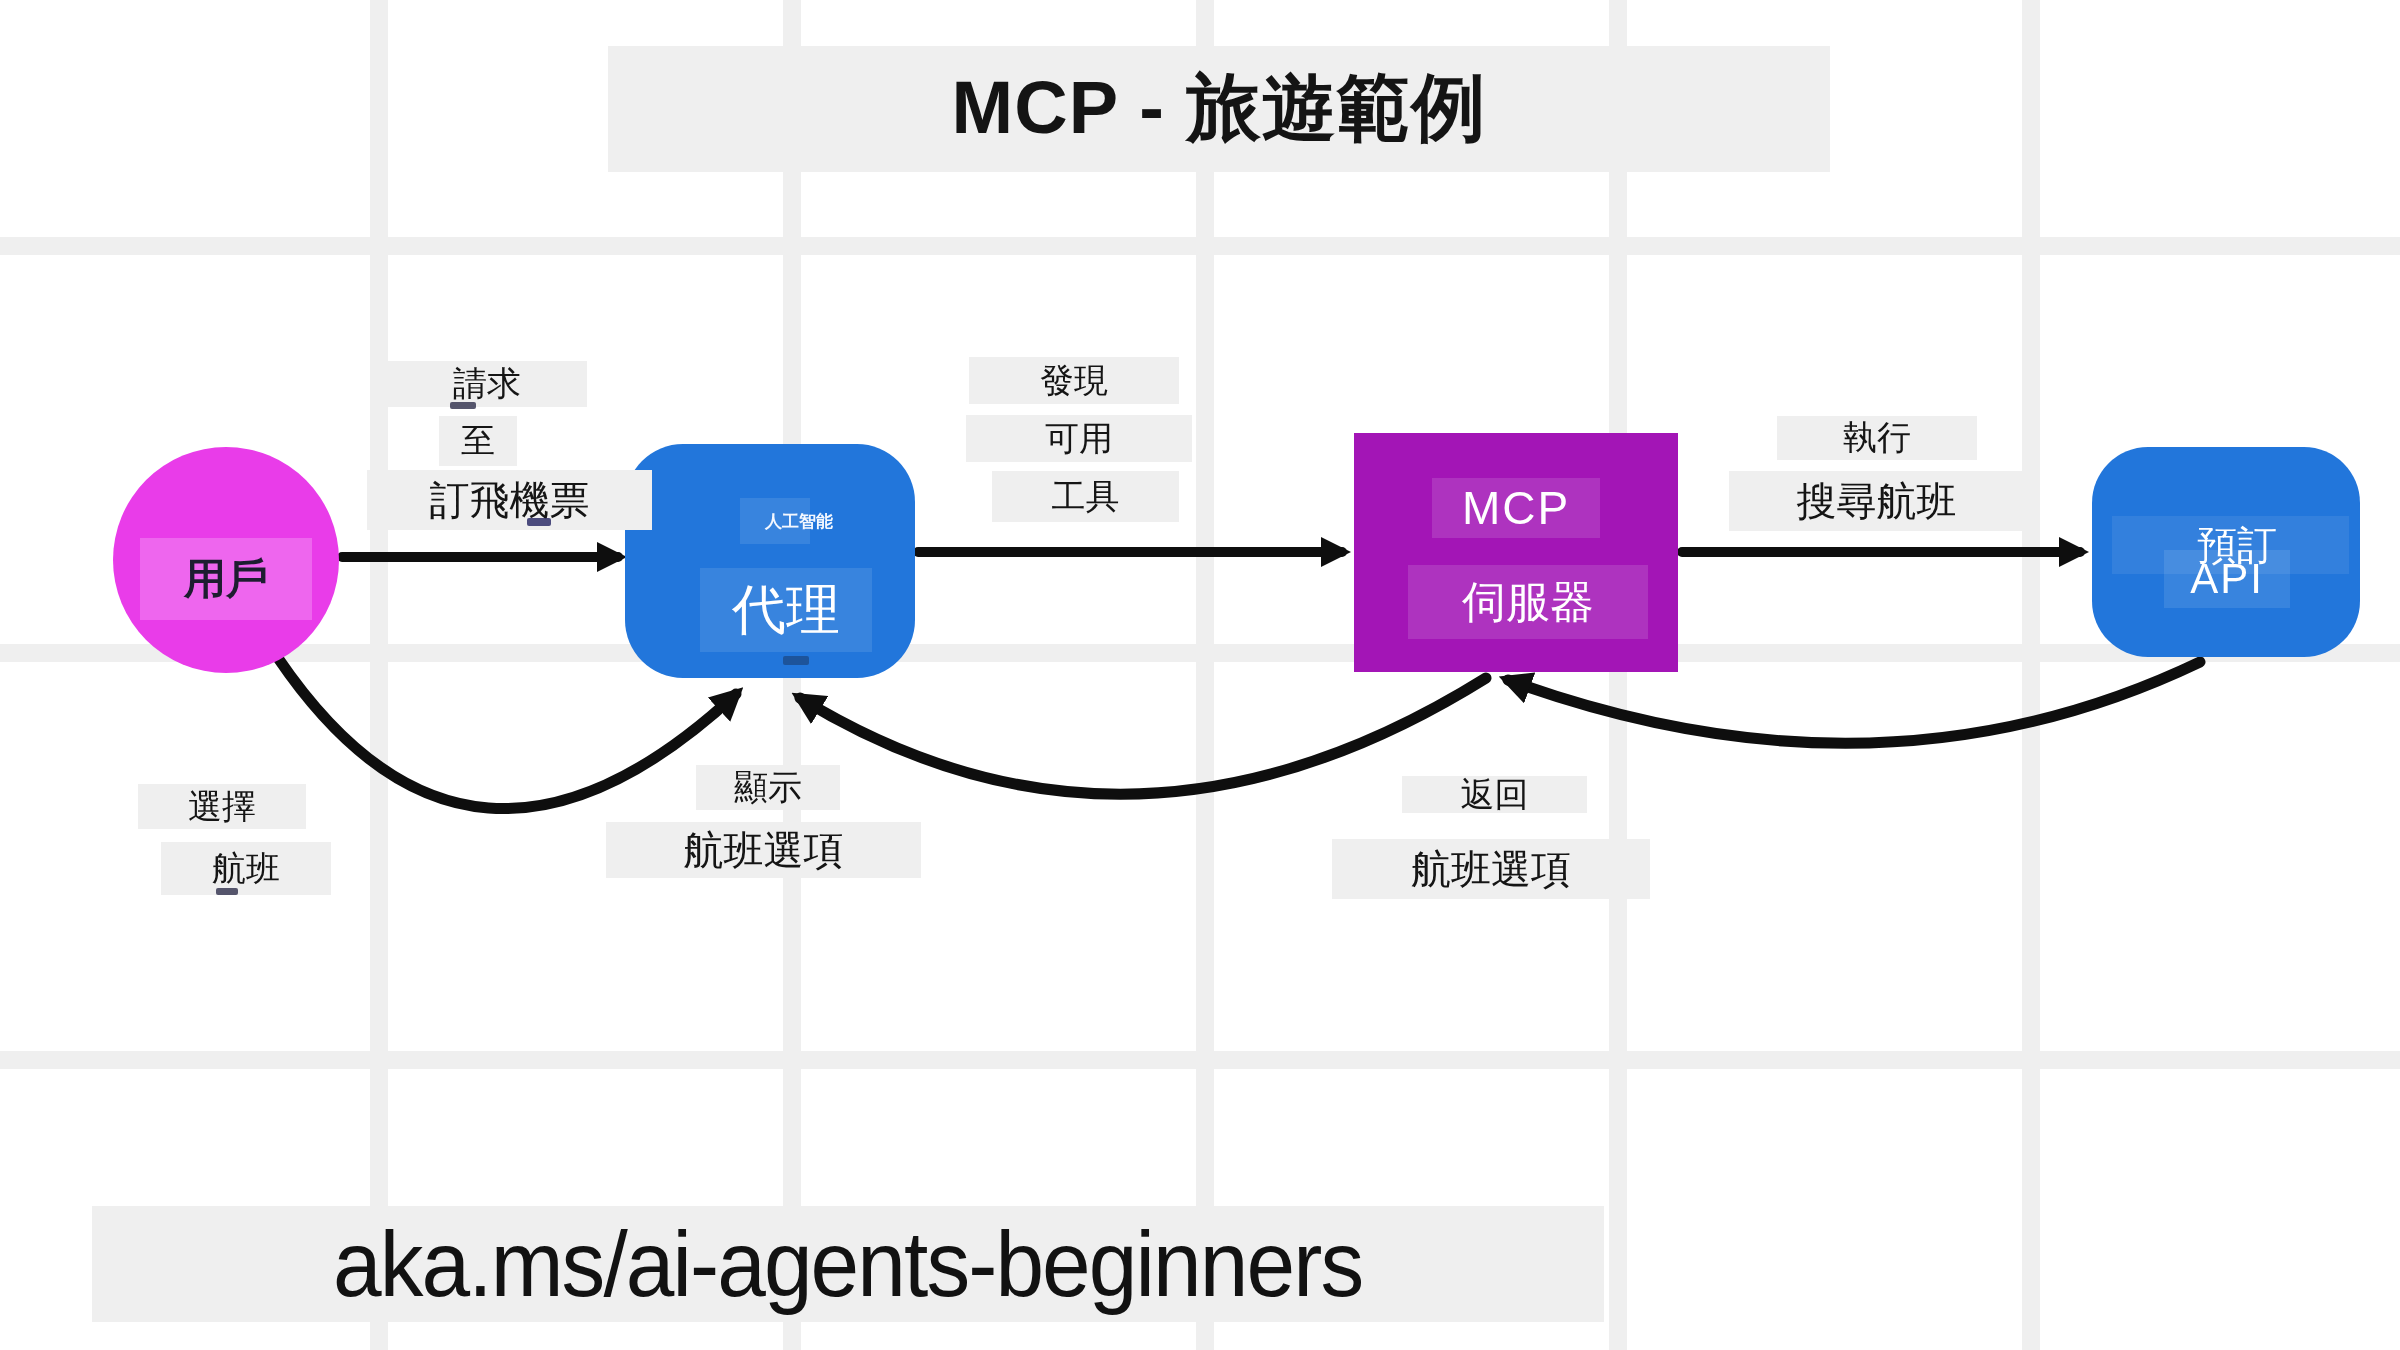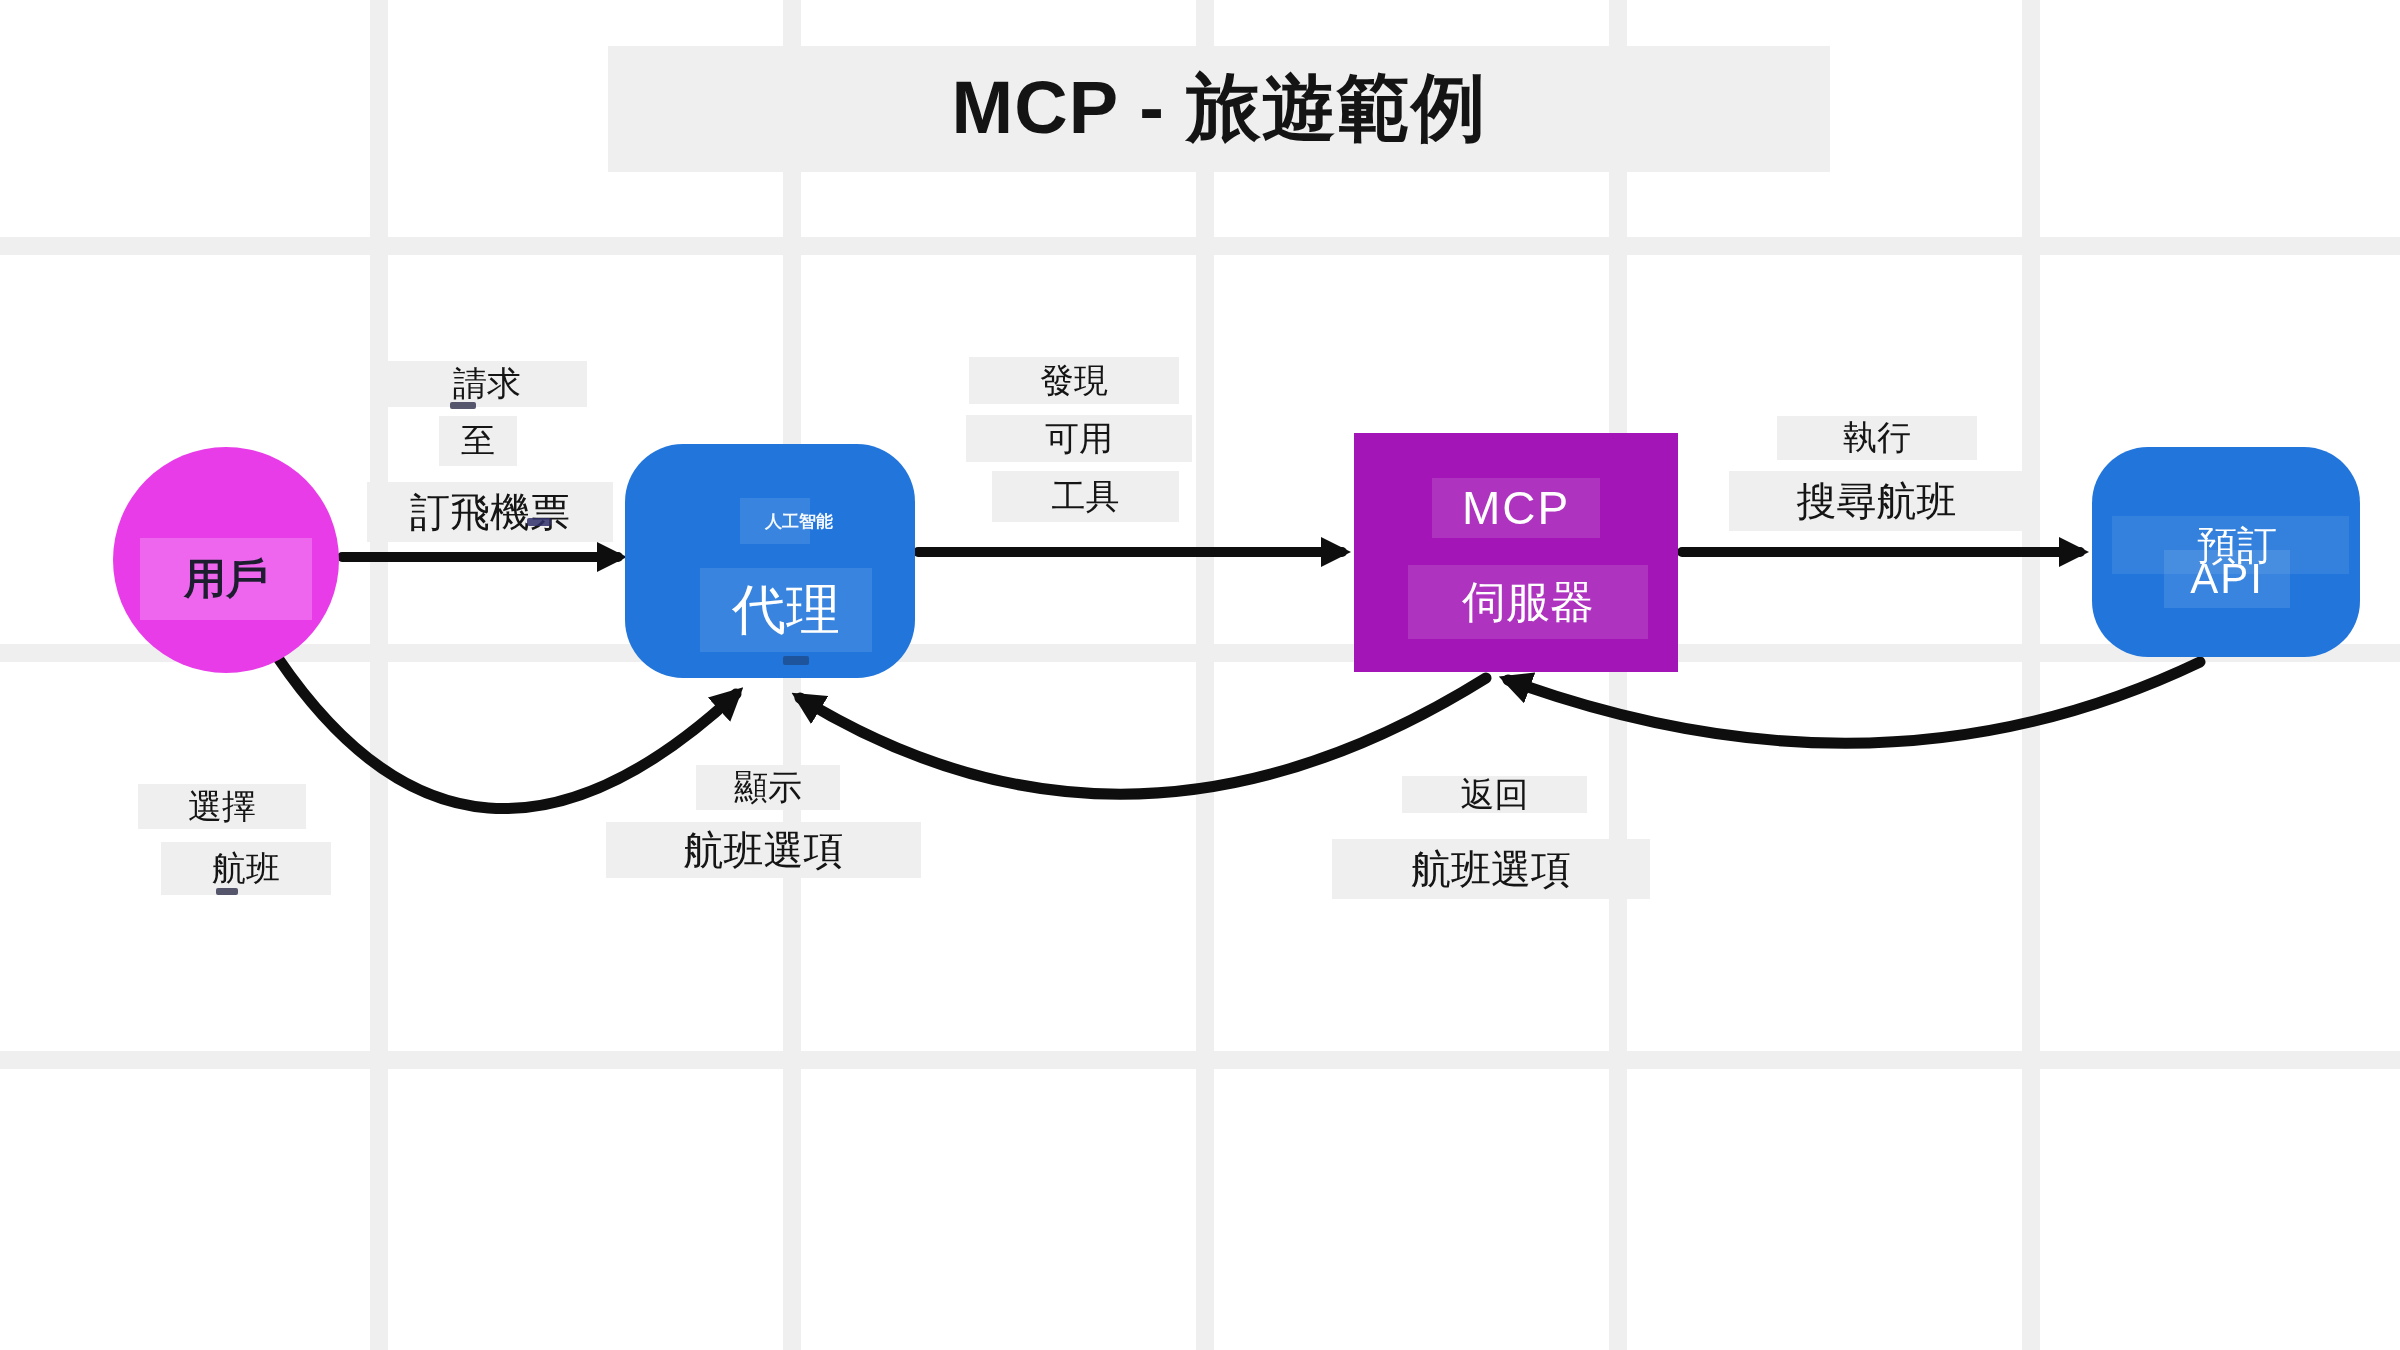--- a/index.html
+++ b/index.html
@@ -45,21 +45,21 @@
   .api-band2{left:2164px;top:550px;width:126px;height:58px;background:rgba(255,255,255,.10);}
   .api-line2{font-size:42px;font-weight:400;color:#ffffff;letter-spacing:2px;}
 
   
   .lbl{background:#efefef;color:#151515;font-weight:500;white-space:nowrap;}
   .fs-s{font-size:34px;}
   .fs-m{font-size:40px;}
 
   .lbl-request-1{left:387px;top:361px;width:200px;height:46px;}
   .lbl-request-2{left:439px;top:416px;width:78px;height:50px;}
-  .lbl-request-3{left:367px;top:482px;width:246px;height:60px;text-align:center;}
+  .lbl-request-3{left:367px;top:470px;width:285px;height:60px;text-align:center;}
 
   .lbl-discover-1{left:969px;top:357px;width:210px;height:47px;text-align:center;}
   .lbl-discover-2{left:966px;top:415px;width:226px;height:47px;}
   .lbl-discover-3{left:992px;top:471px;width:187px;height:51px;}
 
   .lbl-execute-1{left:1777px;top:416px;width:200px;height:44px;}
   .lbl-execute-2{left:1729px;top:471px;width:295px;height:60px;}
 
   .lbl-select-1{left:138px;top:784px;width:168px;height:45px;}
   .lbl-select-2{left:161px;top:842px;width:170px;height:53px;}
@@ -151,14 +151,17 @@
   <div class="abs flexc lbl fs-m lbl-display-2">航班選項</div>
 
   <div class="abs flexc lbl fs-s lbl-return-1">返回</div>
   <div class="abs flexc lbl fs-m lbl-return-2">航班選項</div>
 
   <div class="abs dash dash-a"></div>
   <div class="abs dash dash-b"></div>
   <div class="abs dash dash-c"></div>
   <div class="abs dash dash-d"></div>
 
+  <div class="abs flexc footer-box">
+    <span class="footer-text">aka.ms/ai-agents-beginners</span>
+  </div>
 
 </div>
 
 </body></html>

